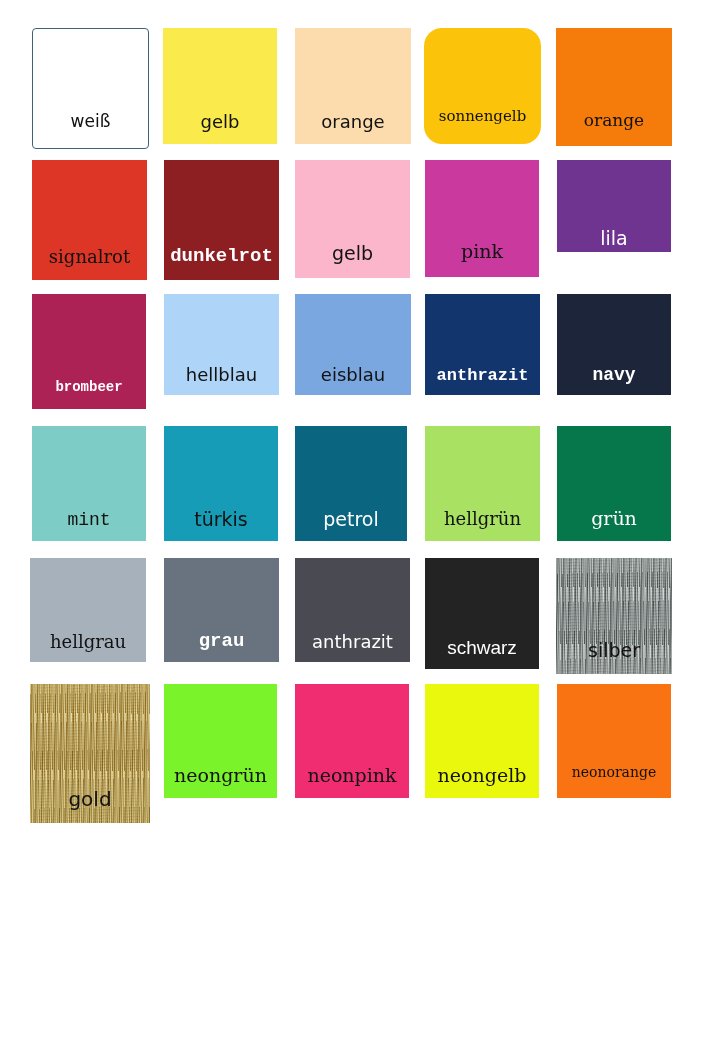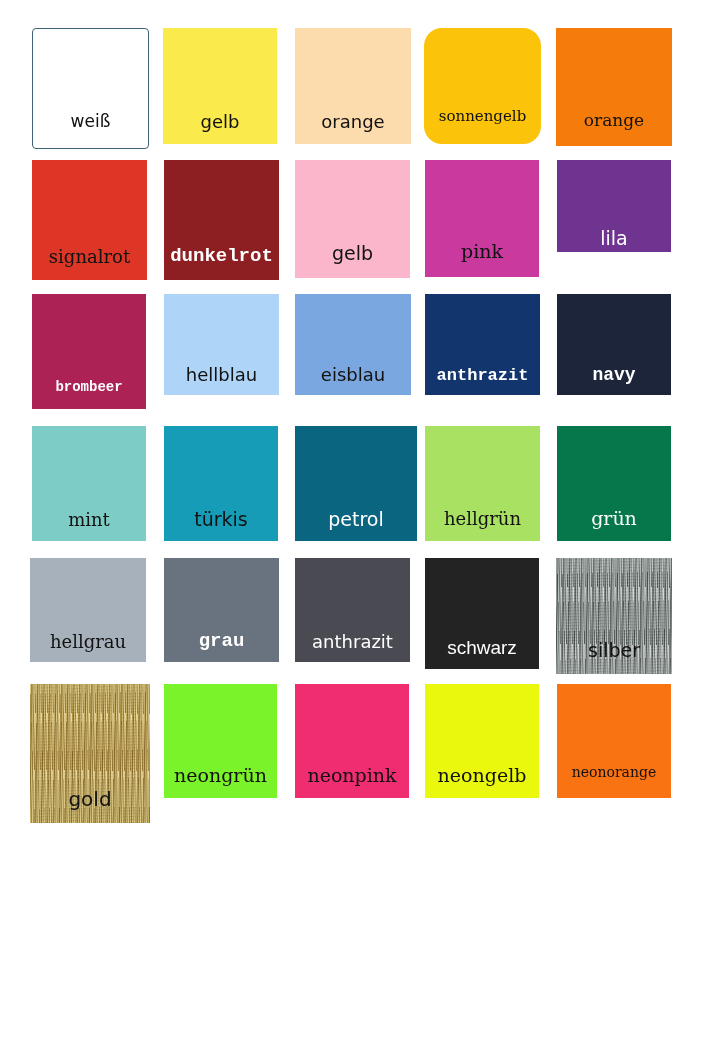--- a/index.html
+++ b/index.html
@@ -127,26 +127,26 @@
     <div class="swatch" style="left: 295px; top: 294px; width: 116px; height: 101px; background: rgb(123, 167, 224); padding-bottom: 11px;">
       <span class="swatch-label f-round" style="color: rgb(18, 18, 18); font-size: 18px;">eisblau</span>
     </div>
     <div class="swatch" style="left: 425px; top: 294px; width: 115px; height: 101px; background: rgb(19, 53, 110); padding-bottom: 11px;">
       <span class="swatch-label f-libmono" style="color: rgb(255, 255, 255); font-size: 17px;">anthrazit</span>
     </div>
     <div class="swatch" style="left: 557px; top: 294px; width: 114px; height: 101px; background: rgb(28, 37, 57); padding-bottom: 11px;">
       <span class="swatch-label f-libmono" style="color: rgb(255, 255, 255); font-size: 18px;">navy</span>
     </div>
     <div class="swatch" style="left: 32px; top: 426px; width: 114px; height: 115px; background: rgb(125, 205, 198); padding-bottom: 12px;">
-      <span class="swatch-label f-slab" style="color: rgb(18, 18, 18); font-size: 18px;">mint</span>
+      <span class="swatch-label f-slab" style="color: rgb(18, 18, 18); font-size: 18px; font-family: Liberation Mono, monospace;">mint</span>
     </div>
     <div class="swatch" style="left: 164px; top: 426px; width: 114px; height: 115px; background: rgb(22, 156, 183); padding-bottom: 12px;">
       <span class="swatch-label f-round" style="color: rgb(18, 18, 18); font-size: 19px;">türkis</span>
     </div>
-    <div class="swatch" style="left: 295px; top: 426px; width: 122px; height: 115px; background: rgb(10, 102, 128); padding-bottom: 12px;">
+    <div class="swatch" style="left: 295px; top: 426px; width: 112px; height: 115px; background: rgb(10, 102, 128); padding-bottom: 12px;">
       <span class="swatch-label f-round" style="color: rgb(255, 255, 255); font-size: 19px;">petrol</span>
     </div>
     <div class="swatch" style="left: 425px; top: 426px; width: 115px; height: 115px; background: rgb(169, 225, 98); padding-bottom: 13px;">
       <span class="swatch-label f-slab" style="color: rgb(18, 18, 18); font-size: 18px;">hellgrün</span>
     </div>
     <div class="swatch" style="left: 557px; top: 426px; width: 114px; height: 115px; background: rgb(5, 119, 74); padding-bottom: 13px;">
       <span class="swatch-label f-slab" style="color: rgb(255, 255, 255); font-size: 19px;">grün</span>
     </div>
     <div class="swatch" style="left: 30px; top: 558px; width: 116px; height: 104px; background: rgb(167, 177, 187); padding-bottom: 11px;">
       <span class="swatch-label f-slab" style="color: rgb(18, 18, 18); font-size: 18px;">hellgrau</span>

